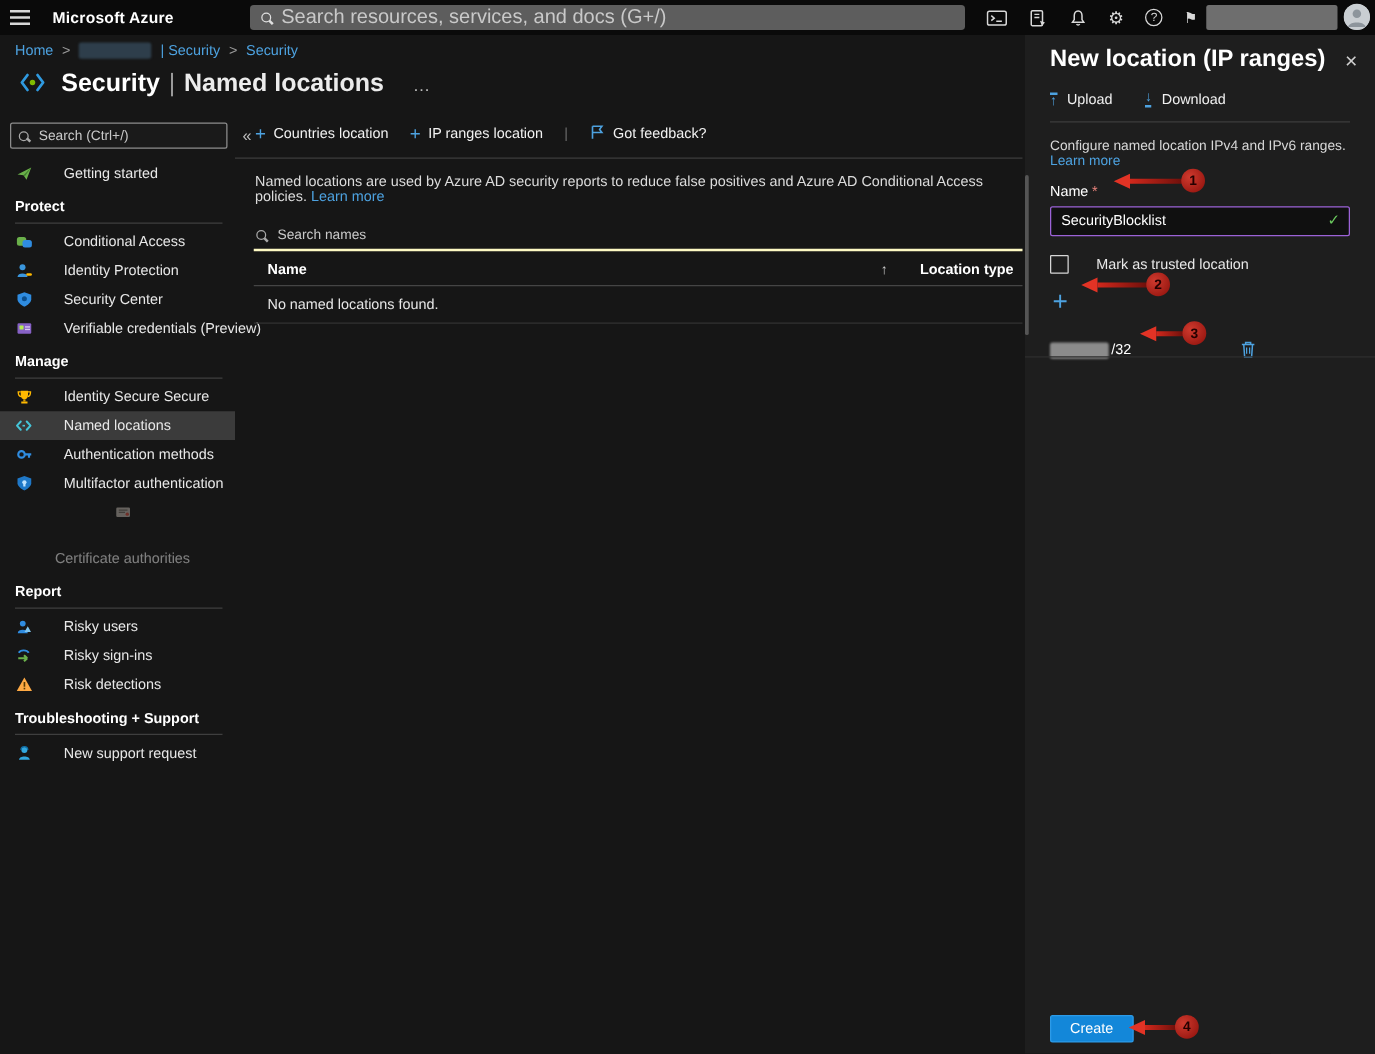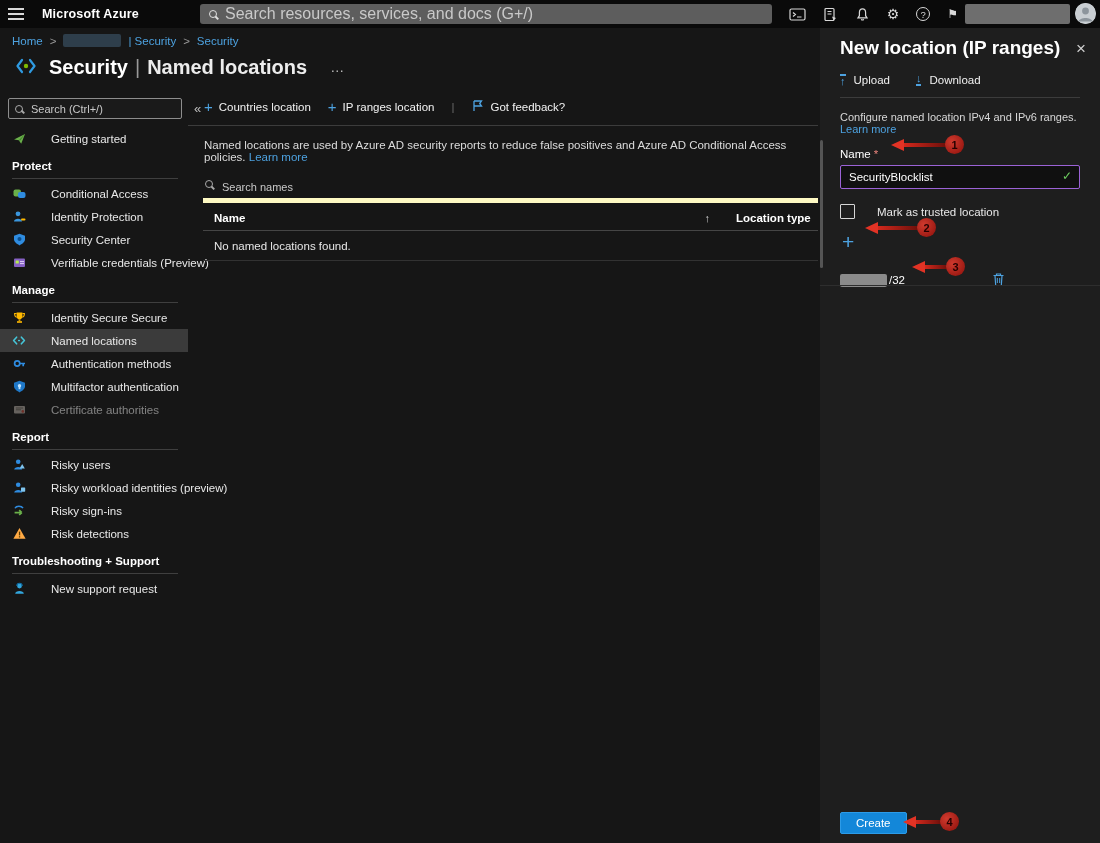--- a/index.html
+++ b/index.html
@@ -45,36 +45,36 @@
   .ph-ellipsis { color:#bdbdbd; font-size:14px; margin-left:12px; cursor:pointer; }
 
   
   .sidebar { position:absolute; top:90px; left:0; width:188px; bottom:0; }
   .side-search-row { display:flex; align-items:center; margin:8px 4px 8px 8px; gap:7px; }
   .side-search { flex:1; height:21px; border:1px solid #8d8d8d; border-radius:2px; background:#1a1a1a; display:flex; align-items:center; gap:6px; padding:0 6px; }
   .side-search input { flex:1; min-width:0; background:transparent; border:0; outline:none; color:#ddd; font-size:11px; }
   .collapse { color:#bdbdbd; font-size:13px; padding:0 5px; cursor:pointer; }
   .nav-item { display:flex; align-items:center; gap:25px; padding:5px 4px 5px 12px; cursor:pointer; white-space:nowrap; }
   .nav-item.selected { background:#3b3b3b; }
-  .nav-item.disabled { opacity:.5; }
+  .nav-item.disabled { opacity:.5;flex-direction:column; }
   .nic { width:14px; height:13px; flex:none; display:flex; align-items:center; justify-content:center; }
   .nav-section { font-weight:bold; color:#fff; padding:10px 0 4px 12px; }
   .nav-hr { border-top:1px solid #3f3f3f; margin:2px 10px 3px 12px; }
 
   
   .content { position:absolute; left:188px; top:90px; width:632px; bottom:0; }
   .ctoolbar { display:flex; align-items:center; gap:17px; padding:9px 0 11px 16px; color:#f2f2f2; border-bottom:1px solid #3c3c3c; width:630px; }
   .tb-item { display:flex; align-items:center; gap:6px; cursor:pointer; white-space:nowrap; }
   .tb-plus { color:#4da2e0; font-size:15px; line-height:11px; font-weight:normal; }
   .tb-sep { color:#6a6a6a; }
   .info-line { margin:13px 0 0 16px; color:#dcdcdc; }
   .pills { display:flex; gap:11px; margin:15px 0 0 16px; }
   .pill { border:1px solid #8a8a8a; border-radius:11px; padding:3px 12px; font-size:11px; color:#d6d6d6; cursor:pointer; white-space:nowrap; }
   .pill b { color:#fff; }
-  .names-search { display:flex; align-items:flex-start; gap:7px; margin:15px 0 0 15px; padding:2px 6px 4px 2px; border-bottom:5px solid #fef9c3; width:615px; }
+  .names-search { display:flex; align-items:center; gap:7px; margin:15px 0 0 15px; padding:2px 6px 4px 2px; border-bottom:2px solid #fef9c3; width:615px; }
   .names-search input { flex:1; background:transparent; border:0; outline:none; color:#ddd; font-size:11px; }
   .thead { display:flex; align-items:center; width:615px; margin-left:15px; padding:9px 0 6px 11px; border-bottom:1px solid #454545; font-weight:bold; color:#fff; }
   .th-name { flex:1; }
   .th-sort { font-weight:normal; color:#cfcfcf; margin-right:26px; font-size:11px; cursor:pointer; }
   .th-type { width:82px; }
   .trow { width:615px; margin-left:15px; padding:9px 0 8px 11px; border-bottom:1px solid #323232; color:#e6e6e6; }
 
   
   .panel { position:absolute; left:820px; top:28px; width:280px; height:815px; background:#1e1e1e; z-index:20; }
   .scrollhint { position:absolute; left:0; top:112px; width:3px; height:128px; background:#555; border-radius:2px; }
@@ -301,30 +301,20 @@
           <circle cx="5.2" cy="3.8" r="2.3" fill="#2f8ce0"></circle>
           <path d="M1.2 11.5 C1.2 8 9.2 8 9.2 11.5 Z" fill="#2f8ce0"></path>
           <path d="M9.2 6 L11.8 10.5 H6.6 Z" fill="#7fc4ee"></path>
         </svg>
       </span>
     <span>Risky users</span>
   </div>
   <div class="nav-item">
     <span class="nic">
         <svg width="13" height="13" viewBox="0 0 13 13">
-          <circle cx="5.2" cy="3.8" r="2.3" fill="#2f8ce0"></circle>
-          <path d="M1.2 11.5 C1.2 8 9.2 8 9.2 11.5 Z" fill="#2f8ce0"></path>
-          <rect x="8" y="6.5" width="4.2" height="4.2" rx=".6" fill="#7fc4ee"></rect>
-        </svg>
-      </span>
-    <span>Risky workload identities (preview)</span>
-  </div>
-  <div class="nav-item">
-    <span class="nic">
-        <svg width="13" height="13" viewBox="0 0 13 13">
           <path d="M2 4.2 C3.2 1.6 8.6 1.6 10 4.2" fill="none" stroke="#2f8ce0" stroke-width="1.5"></path>
           <path d="M1.6 8.6 h7.2 M8.8 8.6 L6.2 6.2 M8.8 8.6 L6.2 11" fill="none" stroke="#6ab04a" stroke-width="1.7"></path>
         </svg>
       </span>
     <span>Risky sign-ins</span>
   </div>
   <div class="nav-item">
     <span class="nic">
         <svg width="13" height="13" viewBox="0 0 13 13">
           <polygon points="6.5,1 12.6,11.8 0.4,11.8" fill="#ffaa44"></polygon>

